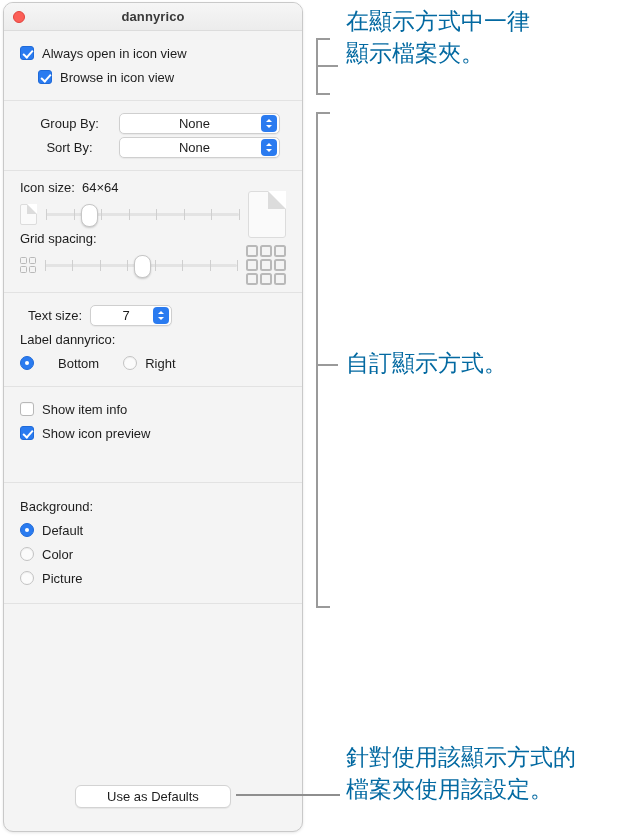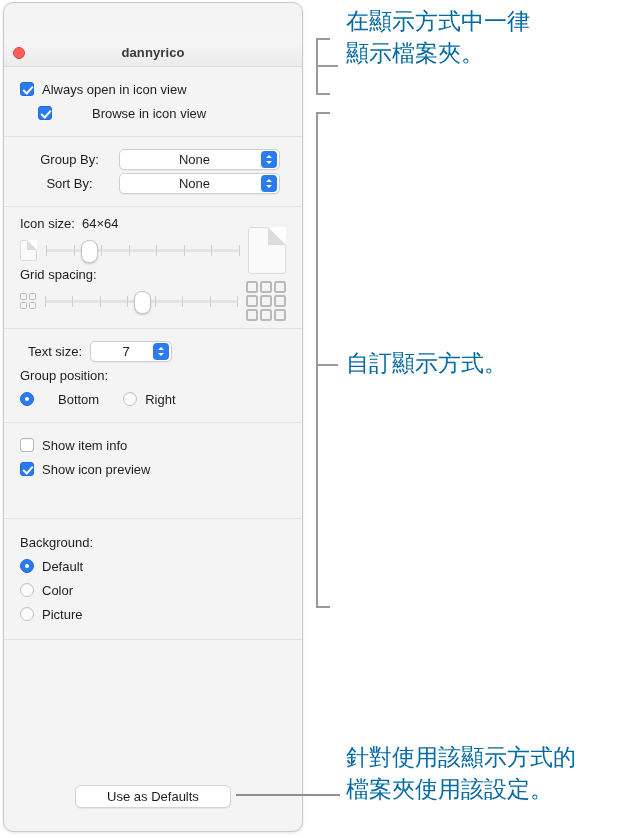--- a/index.html
+++ b/index.html
@@ -48,38 +48,37 @@
     border: 1px solid #e0443e;
     box-sizing: border-box;
   }
   .window-title {
     text-align: center;
     line-height: 27px;
     font-size: 13px;
     font-weight: 700;
     color: #3a3a3a;
     letter-spacing: 0.1px;
-    margin-top: 36px;
   }
 
   .section {
     border-bottom: 1px solid #e2e2e2;
     padding: 9px 0 10px 0;
   }
   .section.no-border { border-bottom: none; }
 
   .row {
     display: flex;
     align-items: center;
     padding: 0 16px;
     min-height: 22px;
     margin: 2px 0;
     text-align: center;
   }
-  .row.indent { padding-left: 34px; gap: 32px; }
+  .row.indent { padding-left: 34px; }
 
   .label {
     font-size: 13px;
     color: #1d1d1d;
     white-space: nowrap;
   }
   .label-w {
     width: 99px;
     flex: none;
   }
@@ -417,21 +416,21 @@
 
   <div class="section">
     <div class="row">
       <span class="label" style="width:70px;flex:none;">Text size:</span>
       <span class="popup narrow">
         <span class="popup-value">7</span>
         <span class="popup-arrows"></span>
       </span>
     </div>
     <div class="row">
-      <span class="label">Group position:</span>
+      <span class="label">Label dannyrico:</span>
     </div>
     <div class="row">
       <span class="radio on"></span>
       <span class="label" style="margin-right:24px;margin-left:16px;">Bottom</span>
       <span class="radio off"></span>
       <span class="label">Right</span>
     </div>
   </div>
 
   <div class="section" style="padding:9px 0 36px 0;">

